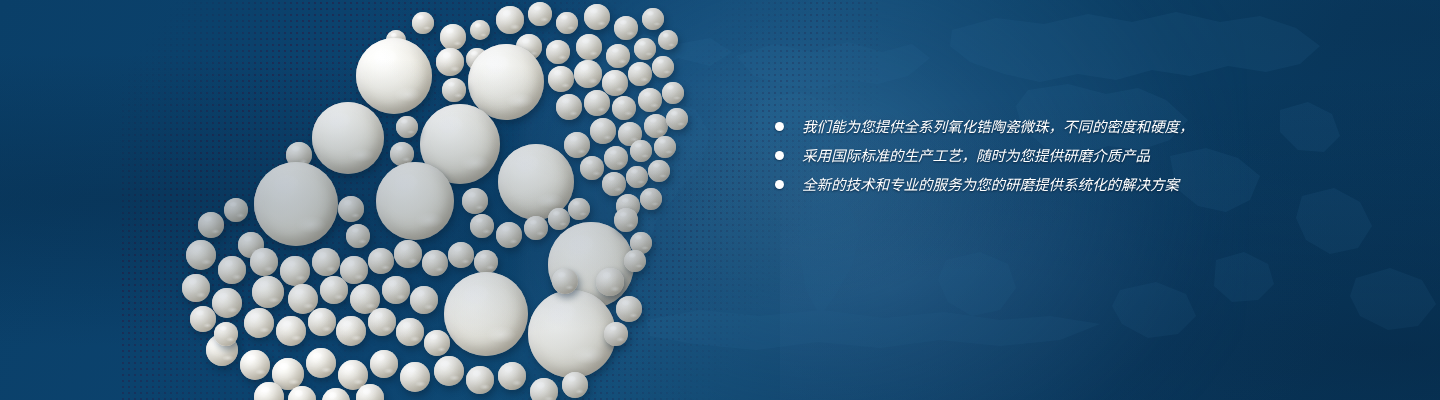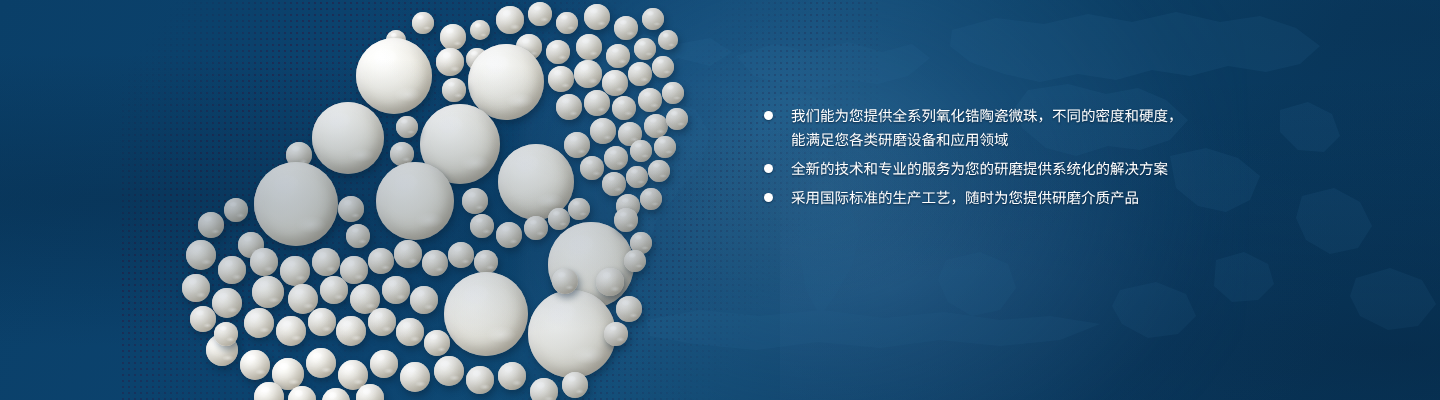--- a/index.html
+++ b/index.html
@@ -89,21 +89,21 @@
     background:radial-gradient(ellipse at 50% 50%,rgba(255,255,255,.42) 0%,rgba(255,255,255,0) 72%);
   }
 
   
   .copy{position:absolute;left:763px;top:104px;width:460px;}
   .headline{
     color:#ffffff;font-size:29px;font-weight:400;letter-spacing:1px;
     line-height:40px;margin:0 0 18px 0;white-space:nowrap;
     text-shadow:0 1px 3px rgba(4,26,48,.60);
   }
-  .bullets{list-style:none;margin:0;padding:0;}
+  .bullets{list-style:none;margin:11px;padding:0;font-style:italic;}
   .bullet{
     position:relative;padding-left:28px;margin-bottom:5px;
     color:#ffffff;font-size:14.5px;line-height:24px;
     text-shadow:0 1px 2px rgba(4,26,48,.75);
   }
   .bullet .dot{
     position:absolute;left:1px;top:7px;width:9px;height:9px;border-radius:50%;
     background:#ffffff;box-shadow:0 1px 2px rgba(4,26,48,.5);
   }
   .bullet-line{display:block;}
@@ -278,29 +278,28 @@
 
   <div class="bg-vig"></div>
 
   <div class="copy">
 
     <ul class="bullets">
 
       <li class="bullet">
         <span class="dot"></span>
         <span class="bullet-line">我们能为您提供全系列氧化锆陶瓷微珠，不同的密度和硬度，</span>
-        <span class="bullet-line">能满足您各类研磨设备和应用领域</span>
+      </li>
+
+      <li class="bullet">
+        <span class="dot"></span>
+        <span class="bullet-line">采用国际标准的生产工艺，随时为您提供研磨介质产品</span>
       </li>
 
       <li class="bullet">
         <span class="dot"></span>
         <span class="bullet-line">全新的技术和专业的服务为您的研磨提供系统化的解决方案</span>
       </li>
 
-      <li class="bullet">
-        <span class="dot"></span>
-        <span class="bullet-line">采用国际标准的生产工艺，随时为您提供研磨介质产品</span>
-      </li>
-
     </ul>
   </div>
 
 </div>
 
 </body></html>

